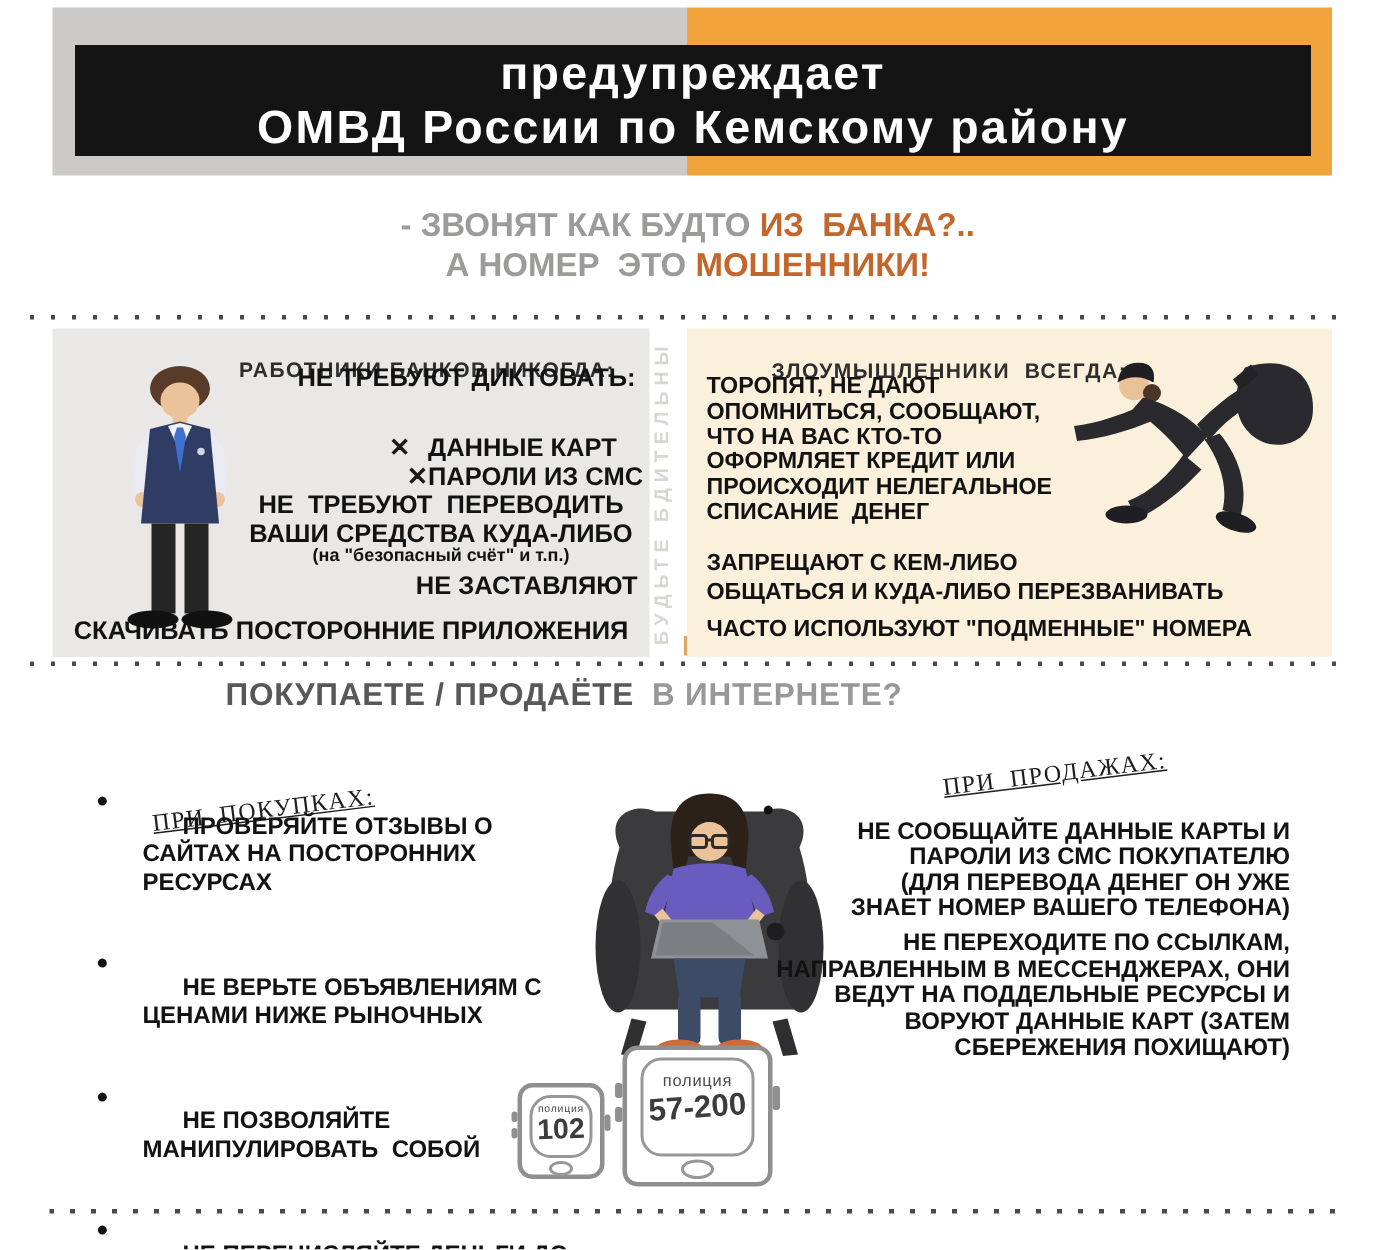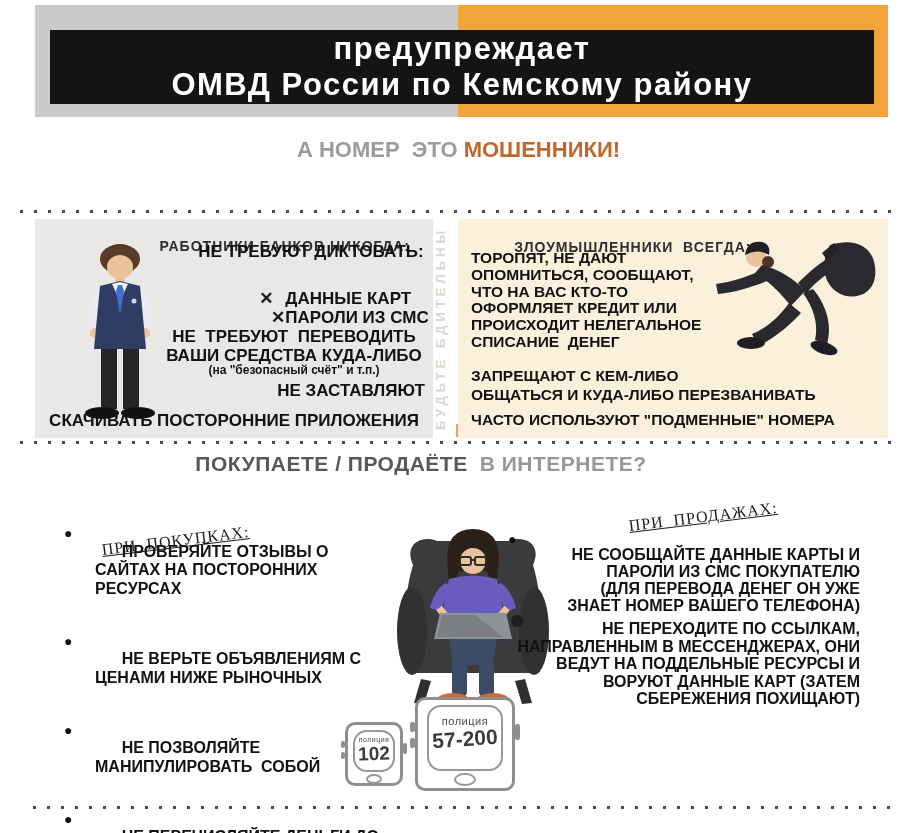--- a/index.html
+++ b/index.html
@@ -43,21 +43,21 @@
 
   .scam-item1{left:13px;top:31px;width:270px;font-size:15.5px;line-height:16.8px;white-space:pre-wrap;}
   .scam-item2{left:13px;top:147px;width:412px;font-size:15.5px;line-height:19px;white-space:pre-wrap;}
   .scam-item3{left:13px;top:192px;width:412px;font-size:15.5px;}
 
   .vertical-note{left:433px;top:219px;height:219px;width:25px;writing-mode:vertical-rl;transform:rotate(180deg);
       color:#D9D5D0;font-weight:bold;font-size:13px;letter-spacing:4px;text-align:center;white-space:pre;}
   .accent-square{left:456px;top:424px;width:13px;height:13px;background:#DFA45F;}
 
   
-  .net-title{top:452px;left:0;width:752px;text-align:center;font-weight:bold;font-size:21px;letter-spacing:.5px;padding-left:45px;}
+  .net-title{top:452px;left:0;width:752px;text-align:center;font-weight:bold;font-size:21px;letter-spacing:.5px;}
   .net-dark{color:#58585A;white-space:pre;}
   .net-light{color:#98989B;margin-left:12px;white-space:pre;}
   .rot-label{font-family:"Liberation Serif",serif;font-size:16px;color:#1d1d1d;letter-spacing:1px;
       text-decoration:underline;white-space:pre;transform:rotate(-7deg);transform-origin:left bottom;}
   .buy-label{left:103px;top:541px;}
   .sell-label{left:630px;top:517px;}
 
   .buy-list{left:58px;top:524px;width:322px;}
   .buy-item{position:relative;padding-left:37px;font-size:16px;font-weight:bold;color:#121212;
       line-height:18.5px;white-space:pre-wrap;margin-bottom:15px;}
@@ -95,20 +95,23 @@
   <div class="abs band">
     <div class="band-gray"></div>
     <div class="band-orange"></div>
   </div>
   <div class="abs title-box">
     <div>предупреждает</div>
     <div>ОМВД России по Кемскому району</div>
   </div>
 
   <div class="abs subtitle">
+    <div>
+      <span class="sub-gray">- ЗВОНЯТ КАК БУДТО </span><span class="sub-orange">ИЗ  БАНКА?..</span>
+    </div>
     <div>
       <span class="sub-gray">А НОМЕР  ЭТО </span><span class="sub-orange">МОШЕННИКИ!</span>
     </div>
   </div>
 
   <div class="abs dots" style="left:20px;top:210px;width:877px;"></div>
 
   <div class="abs bank-panel">
     <div class="abs panel-title bank-title">
       <span>РАБОТНИКИ БАНКОВ </span><span class="u">НИКОГДА</span><span>:</span>

